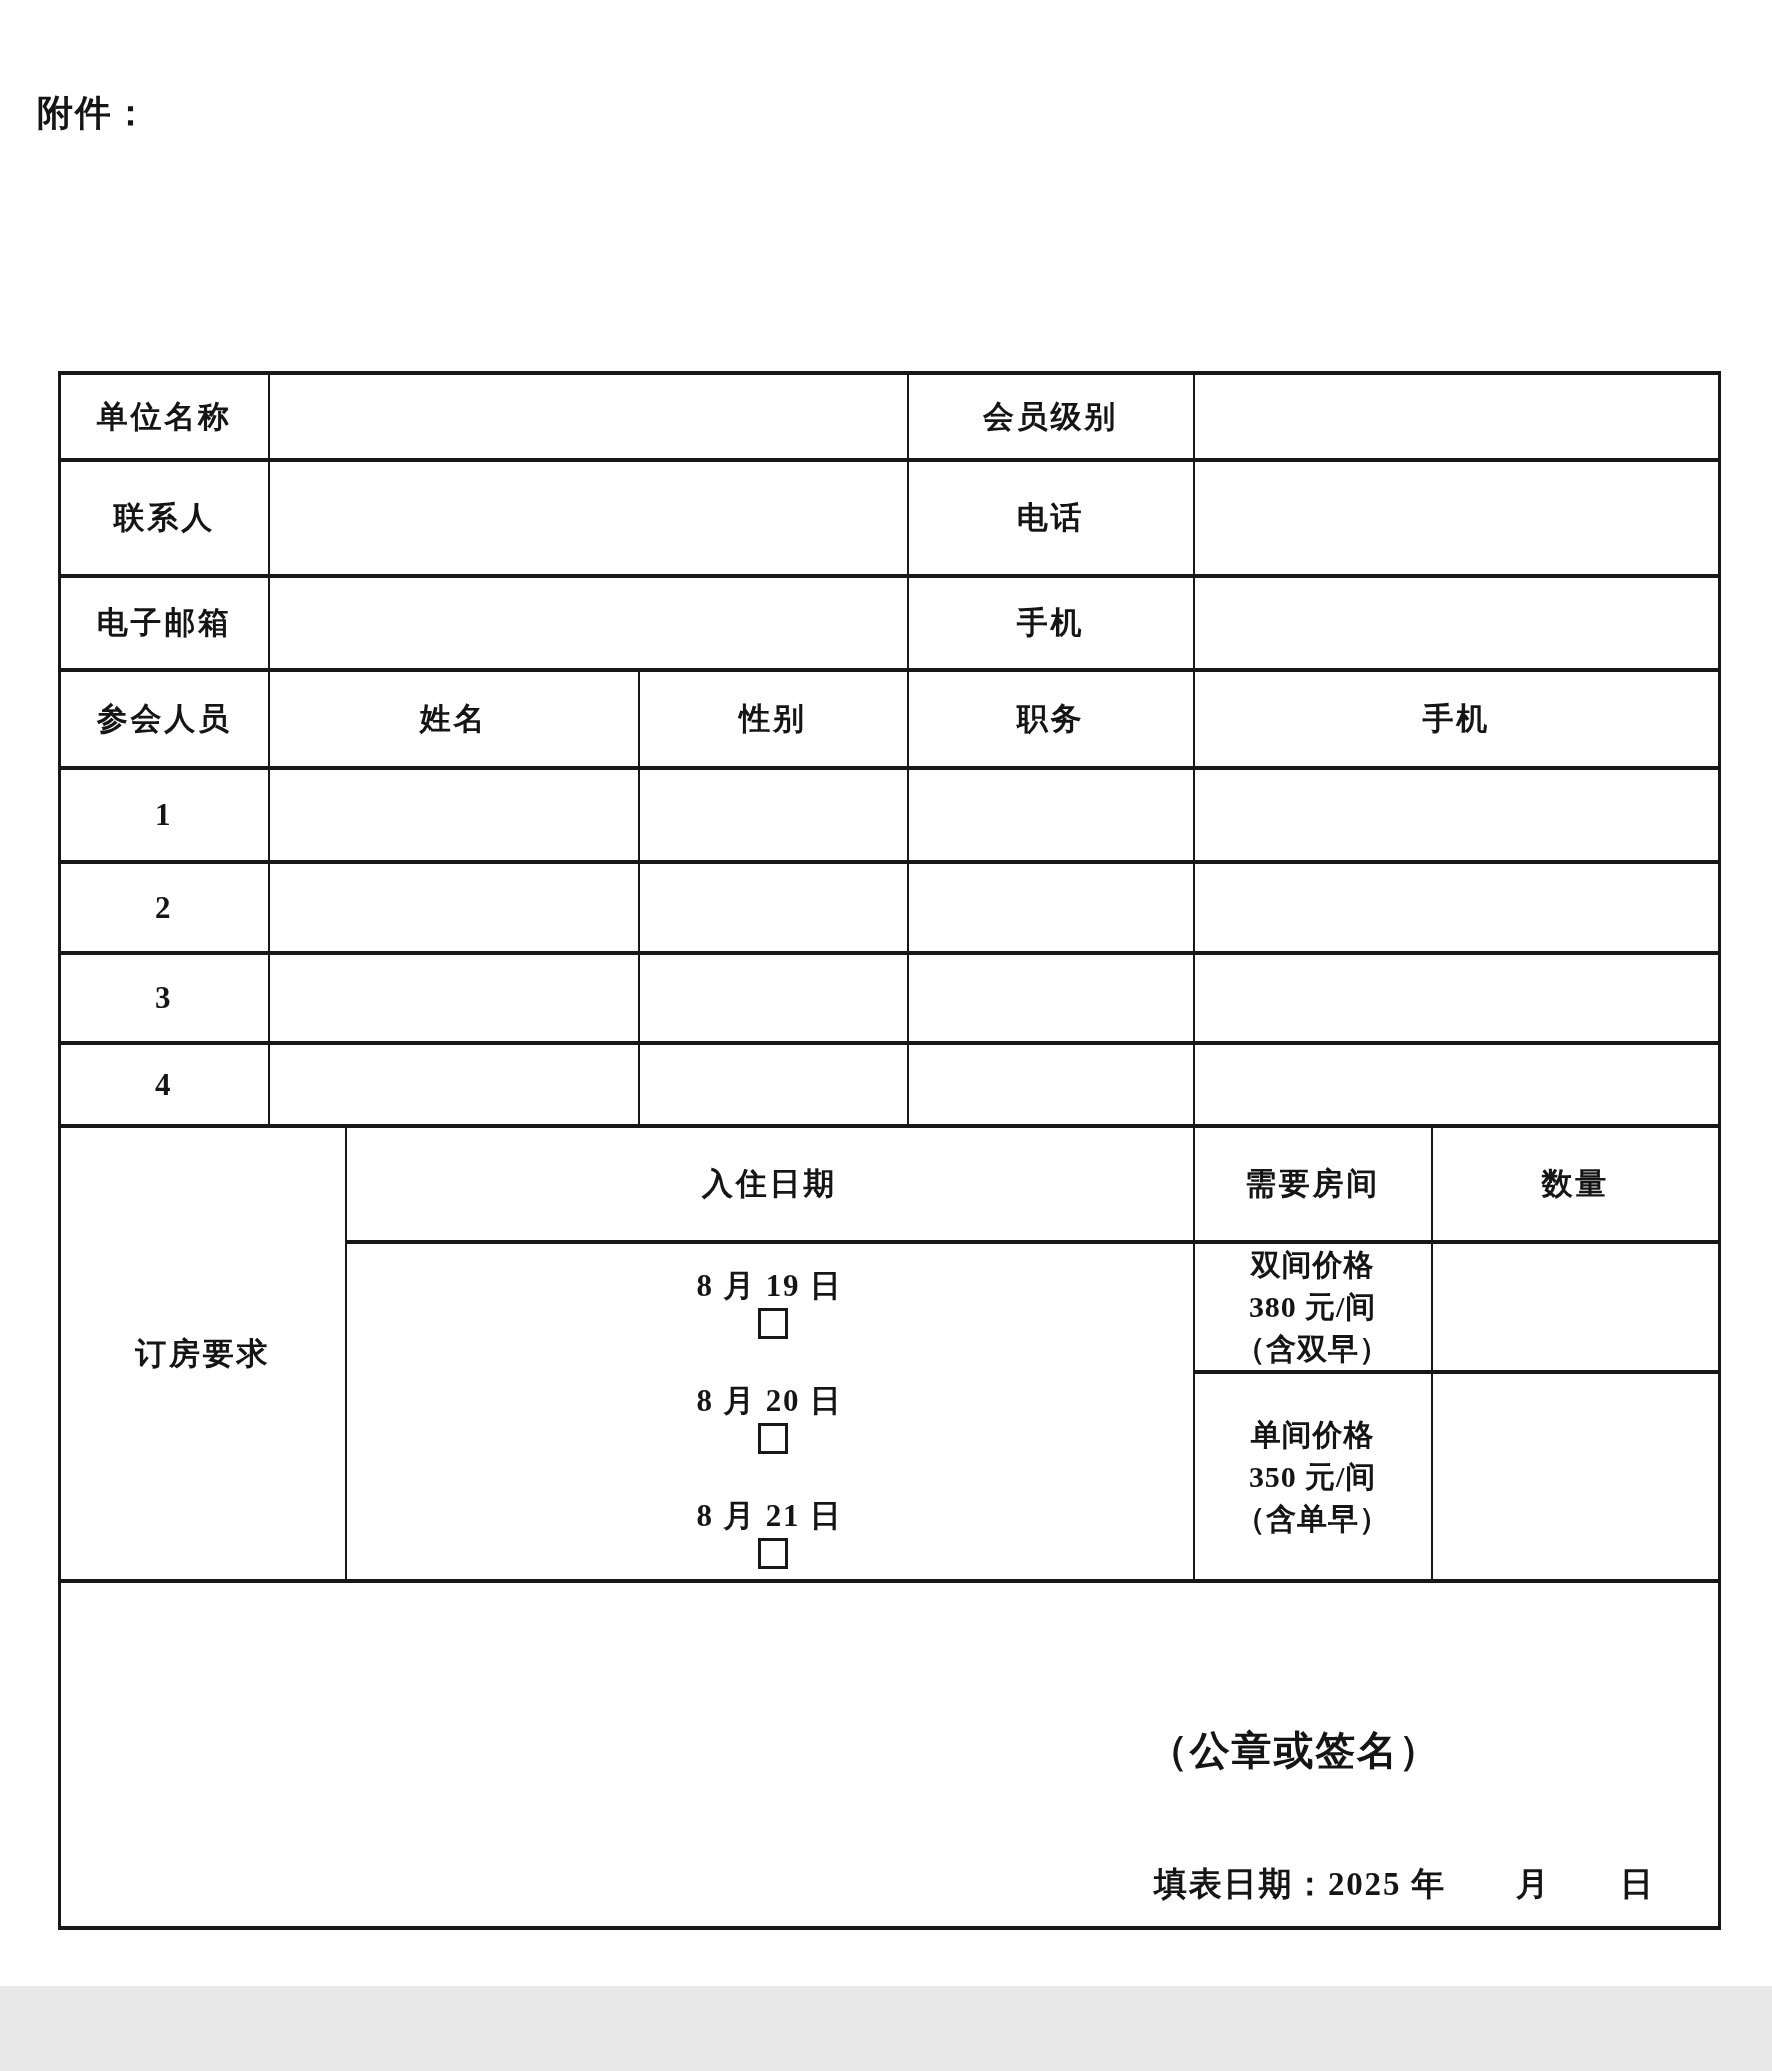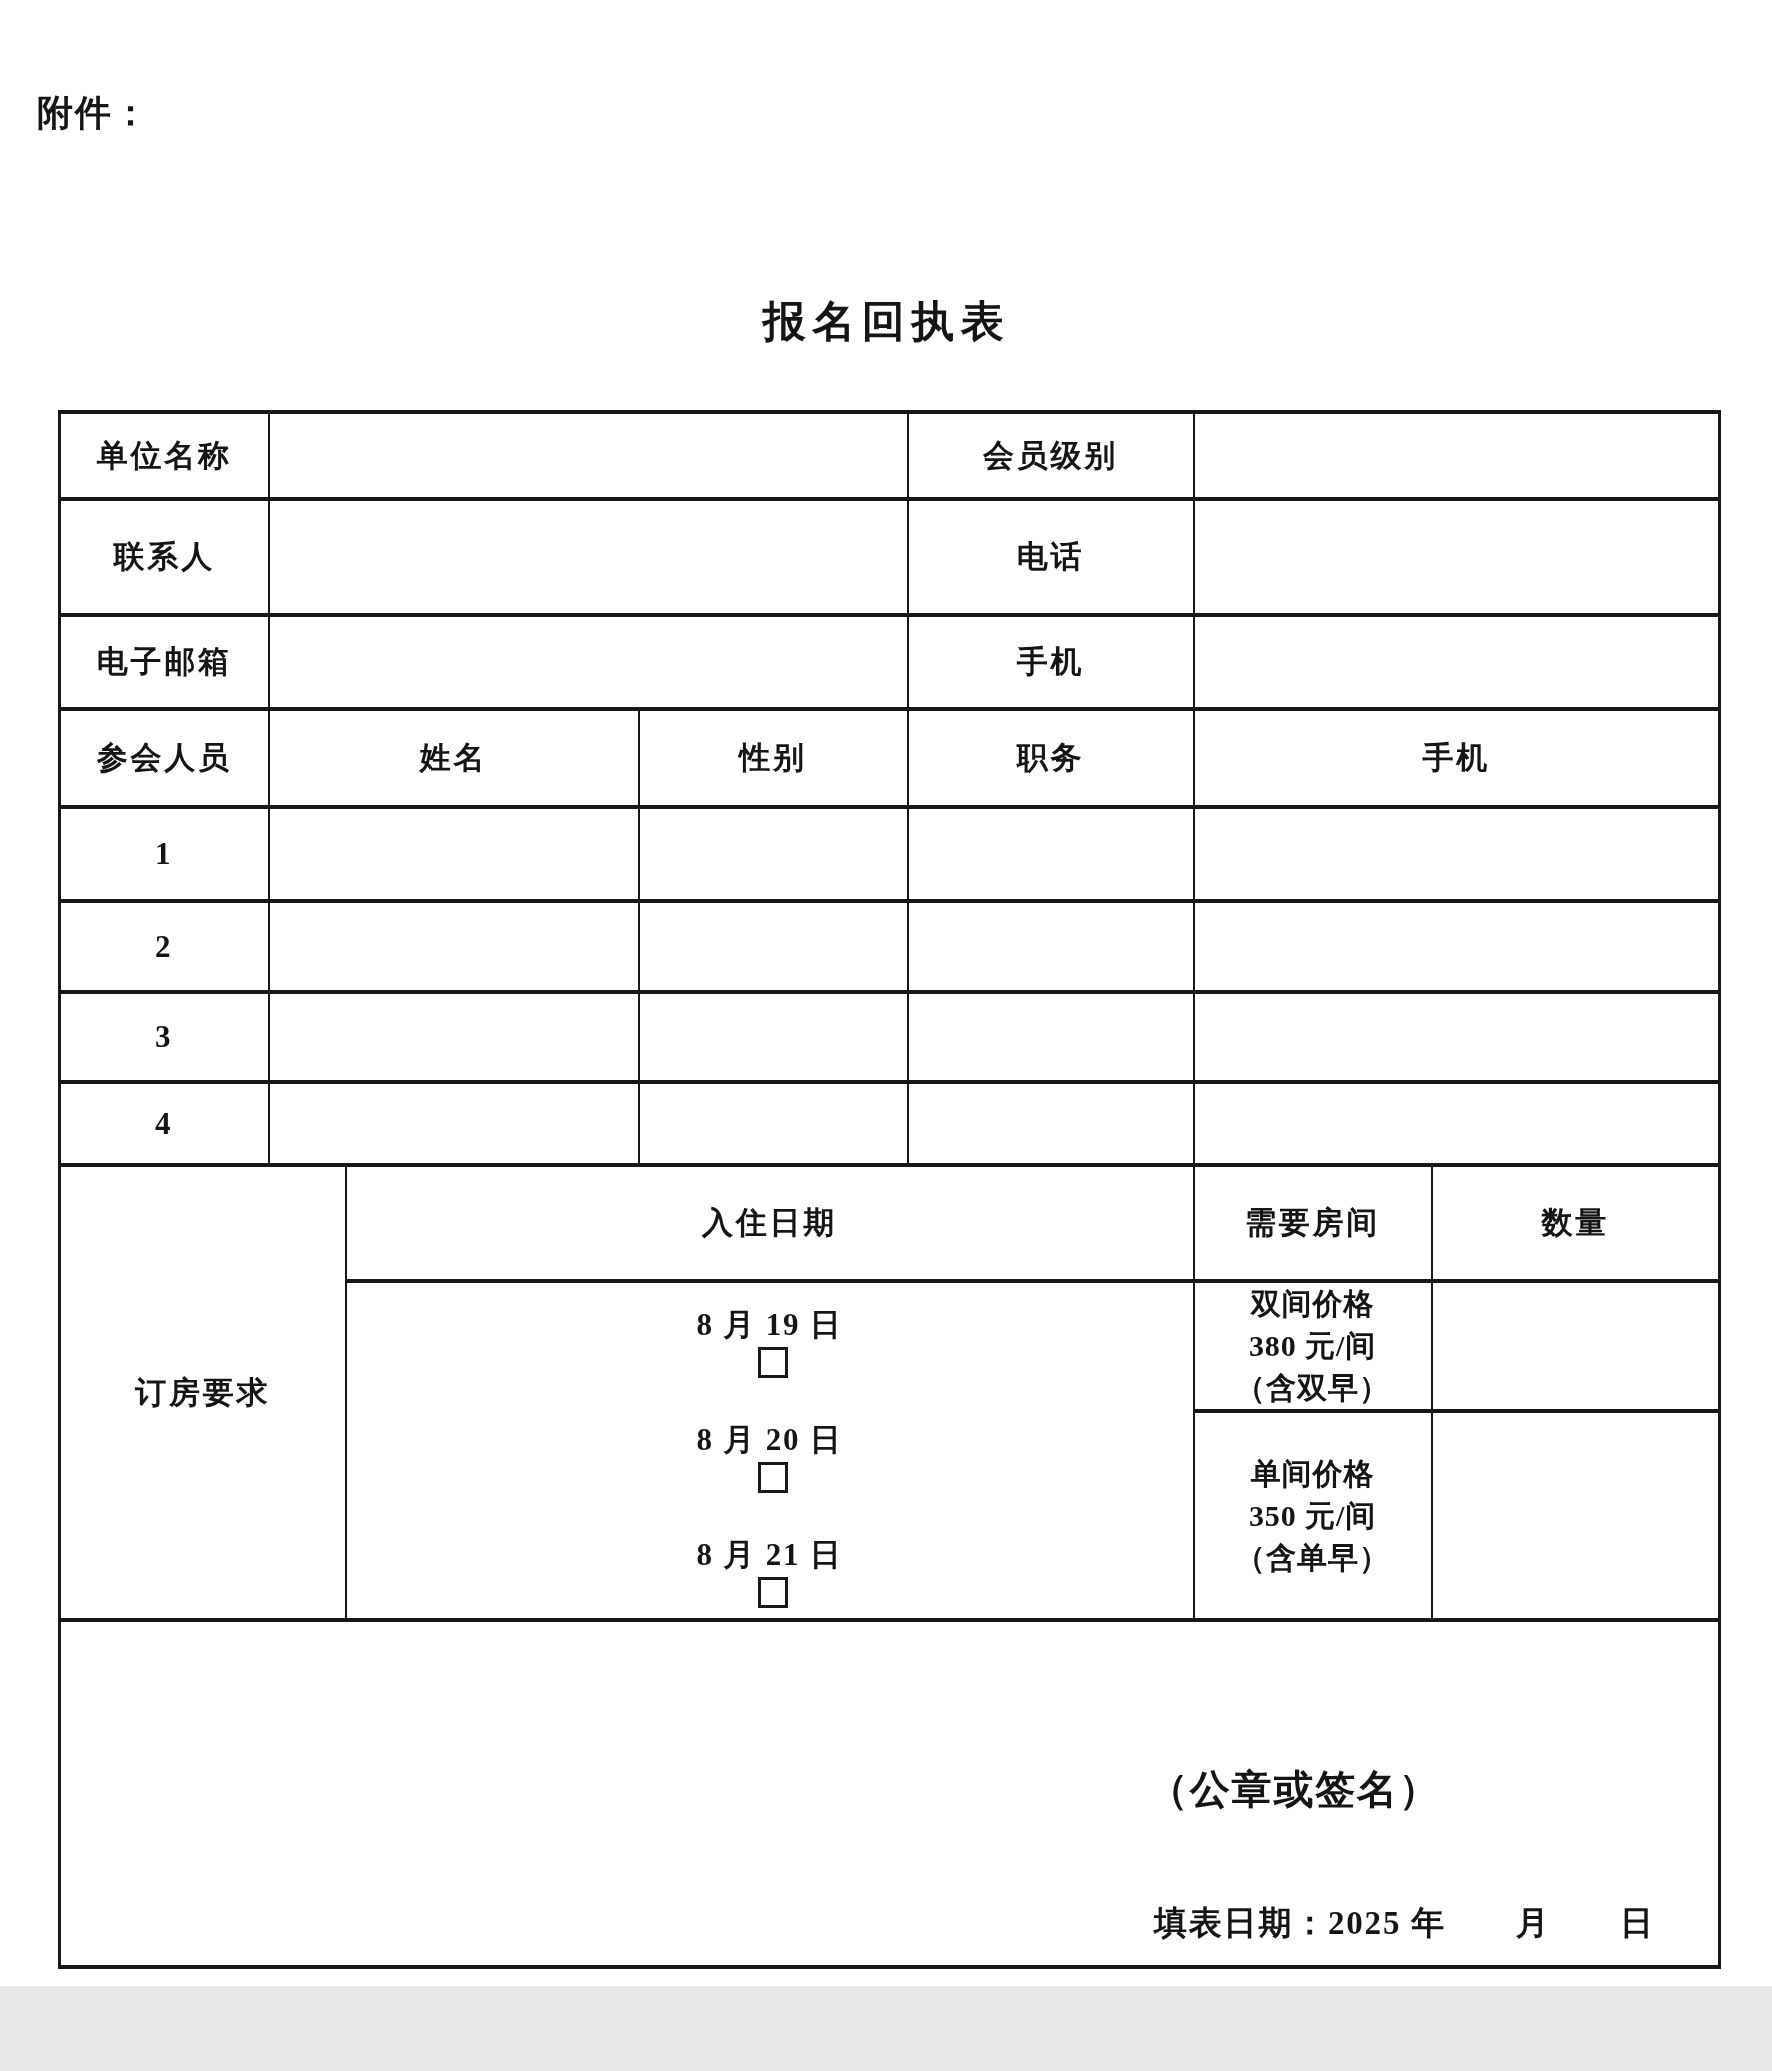--- a/index.html
+++ b/index.html
@@ -30,21 +30,20 @@
     font-weight: 700;
     letter-spacing: 6.5px;
   }
   table.form {
     position: absolute;
     left: 58px;
     top: 371px;
     width: 1659px;
     border-collapse: collapse;
     table-layout: fixed;
-    margin-top: 39px;
   }
   table.form td {
     border: 2.8px solid #181818;
     border-top-width: 4.6px;
     border-bottom-width: 4.6px;
     padding: 0;
     text-align: center;
     vertical-align: middle;
     font-size: 31px;
     font-weight: 700;
@@ -133,21 +132,20 @@
     white-space: nowrap;
   }
 </style>
 </head>
 <body>
 
 <div class="page">
 
   <div class="attachment">附件：</div>
 
-  <div class="title">报名回执表</div>
 
   <table class="form">
     <colgroup>
       <col style="width:209px">
       <col style="width:77px">
       <col style="width:293px">
       <col style="width:269px">
       <col style="width:286px">
       <col style="width:238px">
       <col style="width:288px">

